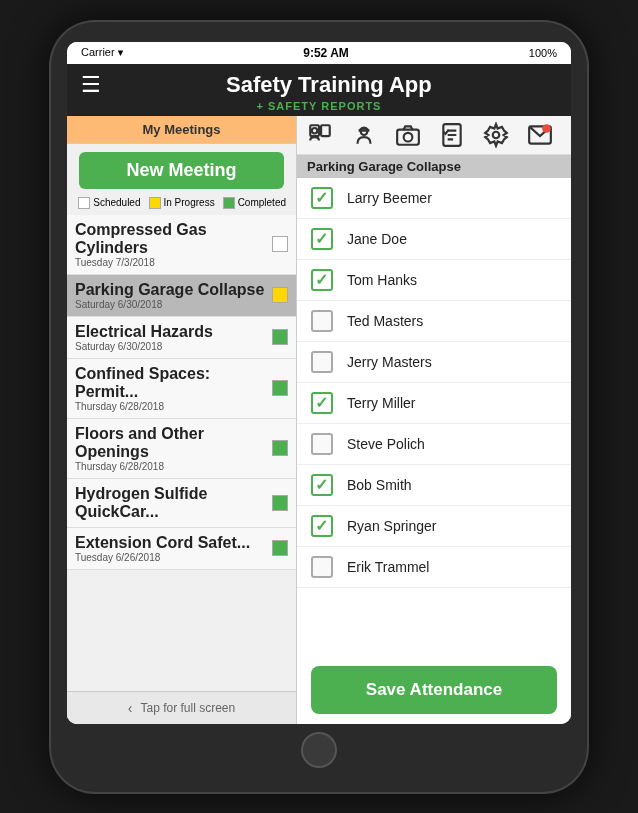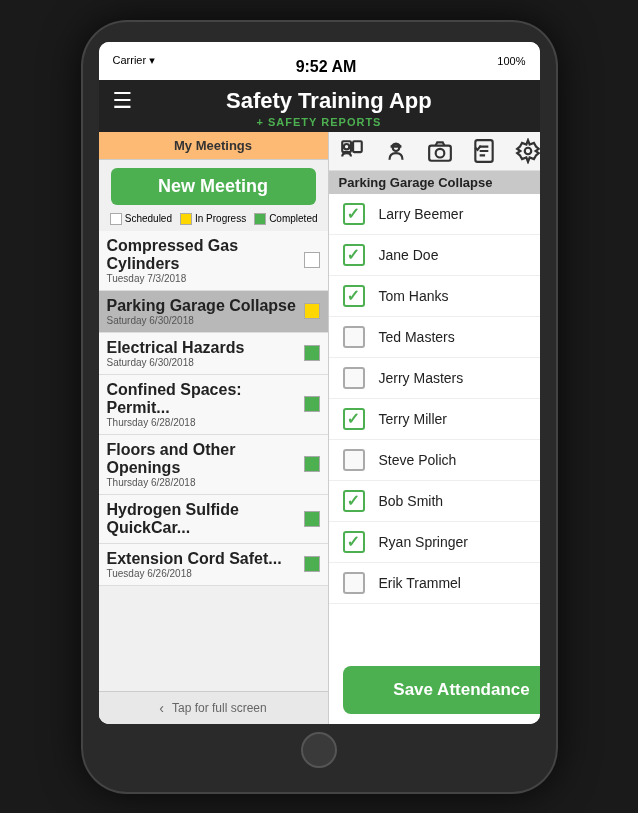--- a/index.html
+++ b/index.html
@@ -6,21 +6,21 @@
     body {
       background: #1a1a1a;
       display: flex;
       justify-content: center;
       align-items: center;
       min-height: 100vh;
       font-family: -apple-system, BlinkMacSystemFont, 'Helvetica Neue', Arial, sans-serif;
     }
 
     .tablet-outer {
-      width: 473px;
+      width: 536px;
       height: 770px;
       background: #2a2a2a;
       border-radius: 44px;
       padding: 20px 16px;
       box-shadow: 0 0 0 2px #444, 0 0 40px rgba(0,0,0,0.8);
       display: flex;
       flex-direction: column;
       align-items: center;
     }
 
@@ -38,21 +38,21 @@
     .status-bar {
       background: #fff;
       display: flex;
       justify-content: space-between;
       align-items: center;
       padding: 4px 14px;
       font-size: 11px;
       font-weight: 500;
     }
     .status-bar .carrier { font-size: 11px; }
-    .status-bar .time { font-size: 16px; font-weight: 600; margin-top: 12px; }
+    .status-bar .time { font-size: 12px; font-weight: 600; }
     .status-bar .battery { font-size: 11px; }
 
     
     .app-header {
       background: #222;
       padding: 8px 0 4px 0;
       display: flex;
       flex-direction: column;
       align-items: center;
     }

